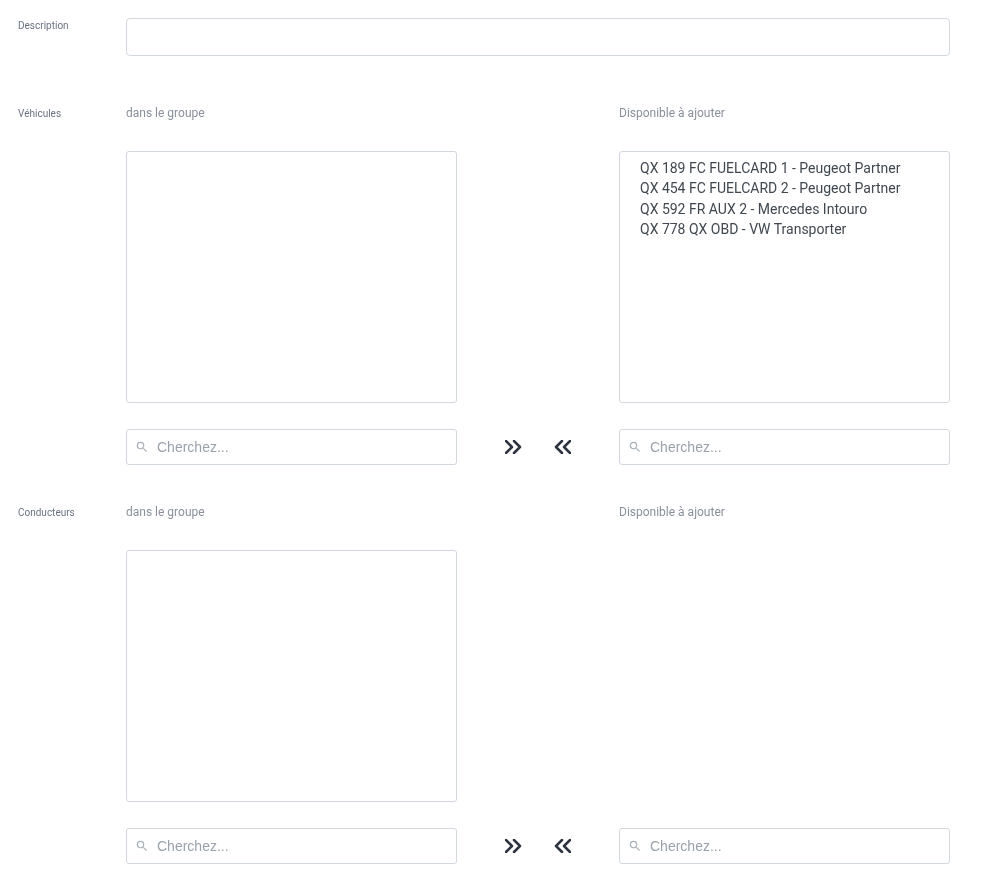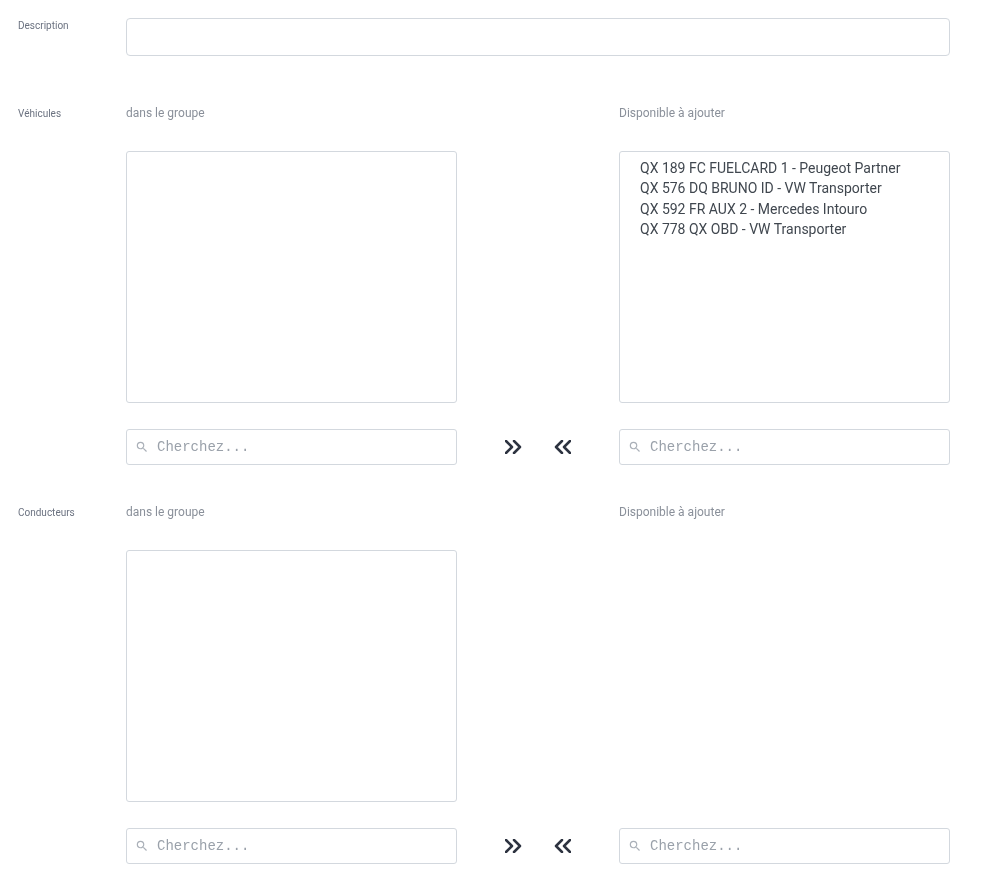--- a/index.html
+++ b/index.html
@@ -90,21 +90,21 @@
       display: flex;
       align-items: center;
       padding: 0 8px;
       gap: 8px;
     }
     .search-wrap input {
       border: none;
       outline: none;
       flex: 1;
       font-size: 14px;
-      font-family: Liberation Mono, monospace;
+      font-family: Liberation Sans, sans-serif;
       color: #6d28d9;
     }
     .search-wrap input::placeholder {
       color: #9aa1aa;
     }
     .search-icon svg {
       width: 14px;
       height: 14px;
       fill: #aab0b8;
       display: block;
@@ -149,21 +149,21 @@
     <div class="picker-grid">
 
       <div class="sub-label col-left">dans le groupe</div>
       <div class="col-center"></div>
       <div class="sub-label col-right">Disponible à ajouter</div>
 
       <div class="listbox col-left"></div>
       <div class="col-center"></div>
       <div class="listbox col-right">
           <div class="item">QX 189 FC FUELCARD 1 - Peugeot Partner</div>
-          <div class="item">QX 576 DQ BRUNO ID - VW Transporter</div>
+          <div class="item">QX 454 FC FUELCARD 2 - Peugeot Partner</div>
           <div class="item">QX 592 FR AUX 2 - Mercedes Intouro</div>
           <div class="item">QX 778 QX OBD - VW Transporter</div>
         </div>
 
       <div class="search-wrap col-left">
         <span class="search-icon">
           <svg viewBox="0 0 24 24">
               <path d="M15.5 14h-.79l-.28-.27A6.471 6.471 0 0 0 16 9.5 6.5 6.5 0 1 0 9.5 16c1.61 0 3.09-.59 4.23-1.57l.27.28v.79l5 4.99L20.49 19l-4.99-5zm-6 0C7.01 14 5 11.99 5 9.5S7.01 5 9.5 5 14 7.01 14 9.5 11.99 14 9.5 14z"></path>
             </svg>
         </span>

